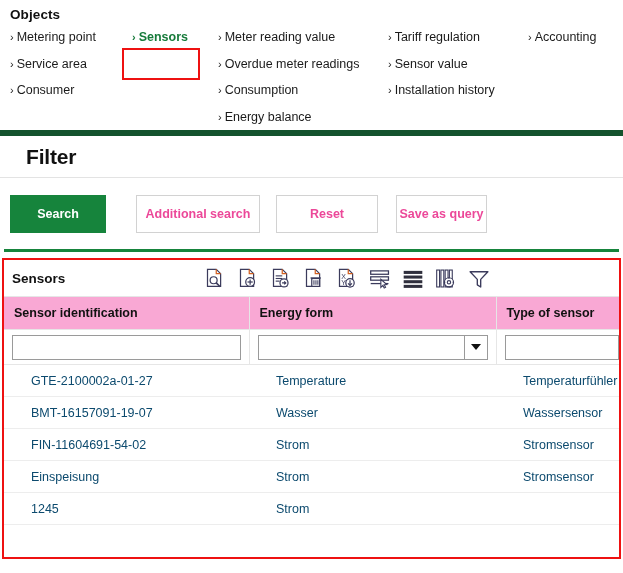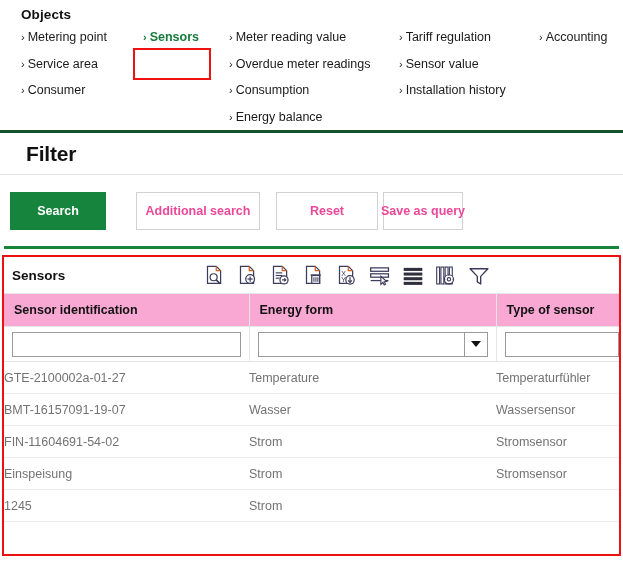--- a/index.html
+++ b/index.html
@@ -11,22 +11,22 @@
     width: 623px;
     height: 573px;
     overflow: hidden;
     font-family: "Liberation Sans", sans-serif;
     color: #1a1a1a;
     -webkit-font-smoothing: antialiased;
   }
 
   
   #objects-section {
-    padding: 0 0 0 11px;
-    border-bottom: 3px solid #14532d;
+    padding: 0 0 0 0;
+    border-bottom: 6px solid #14532d;
   }
   #objects-title {
     font-size: 13.5px;
     font-weight: bold;
     color: #111;
     padding: 7px 0 0 10px;
     letter-spacing: .1px;
   }
   #nav-grid {
     position: relative;
@@ -108,21 +108,21 @@
     width: 96px;
     border: none;
   }
   .fbtn.secondary {
     background: #ffffff;
     color: #ec4899;
     border: 1px solid #d2d2d2;
   }
   #btn-additional { width: 124px; margin-left: 30px; }
   #btn-reset      { width: 102px; margin-left: 16px; }
-  #btn-save       { width: 80px; margin-left: 5px; }
+  #btn-save       { width: 91px; margin-left: 18px; }
 
   #green-rule {
     height: 3px;
     background: #16843c;
     margin: 0 4px 0 4px;
   }
 
   
   #results-panel {
     position: relative;
@@ -226,23 +226,23 @@
   }
   .caret {
     width: 0; height: 0;
     border-left: 5px solid transparent;
     border-right: 5px solid transparent;
     border-top: 6px solid #111;
   }
 
   #grid tbody.body-rows td {
     height: 32px;
-    padding: 0 0 0 0;
+    padding: 0 0 0 27px;
     font-size: 12.5px;
-    color: #737373;
+    color: #0c4a6e;
     border-bottom: 1px solid #ededed;
     box-sizing: border-box;
     white-space: nowrap;
     overflow: hidden;
     text-overflow: ellipsis;
   }
   #grid tbody.body-rows tr { cursor: pointer; }
   .third-wide { padding-left: 10px; }
 </style>
 </head>

